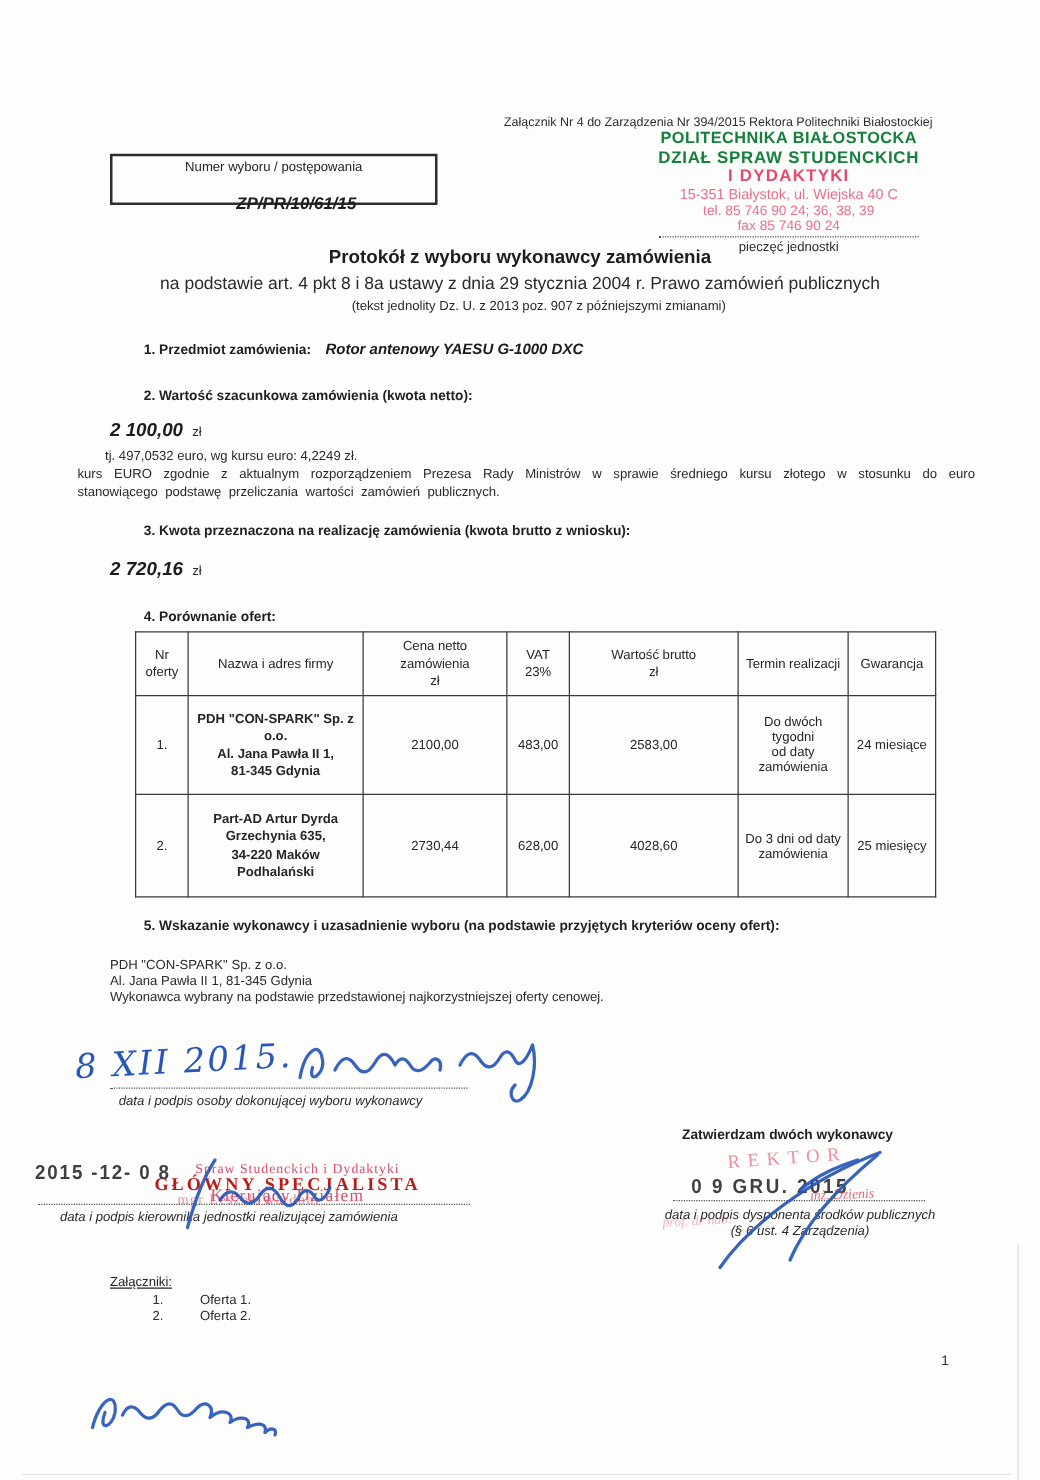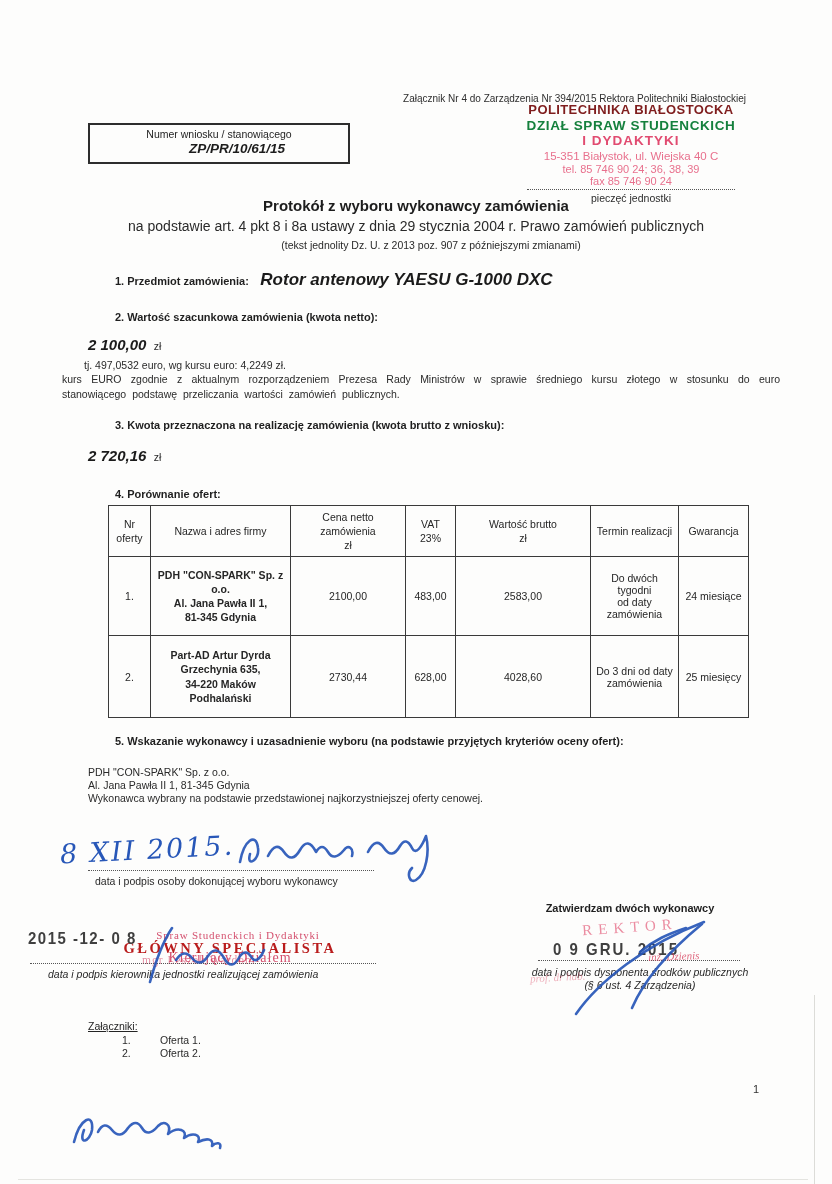--- a/index.html
+++ b/index.html
@@ -8,39 +8,39 @@
     background:#fdfdfc;color:#222;
     font-family:"Liberation Sans",sans-serif;
   }
   .abs{position:absolute;}
   .c{text-align:center;}
   .r{text-align:right;}
   .pre{white-space:pre-line;}
   
   .attachment-note{top:93px;left:0;right:86px;font-size:10px;color:#2e2e2e;}
   .unit-stamp{top:103px;left:505px;width:252px;text-align:center;line-height:1.12;}
-  .unit-stamp .s1{font-size:13px;font-weight:bold;color:#7f1d1d;letter-spacing:.4px;}
+  .unit-stamp .s1{font-size:13px;font-weight:bold;color:#15803d;letter-spacing:.4px;}
   .unit-stamp .s2{font-size:13.5px;font-weight:bold;color:#15803d;letter-spacing:.6px;}
   .unit-stamp .s3{font-size:13.5px;font-weight:bold;color:#e14b70;letter-spacing:1px;}
   .unit-stamp .s4{font-size:11.5px;color:#e8708d;margin-top:2px;}
   .unit-stamp .s5{font-size:11px;color:#e8708d;}
   .unit-stamp .s6{font-size:11px;color:#e8708d;position:relative;z-index:2;}
   .unit-stamp .dotline{width:208px;margin:-4px auto 0;border-bottom:1.6px dotted #555;height:6px;}
   .unit-stamp .caption{font-size:10.5px;color:#2c2c2c;margin-top:3px;}
   .request-box{top:123px;left:88px;width:258px;height:37px;border:2px solid #2d2d2d;text-align:center;background:transparent;}
   .request-box .lbl{font-size:10.5px;margin-top:3px;color:#242424;}
-  .request-box .val{font-size:13.5px;font-weight:bold;font-style:italic;margin-top:1px;color:#1d1d1d;padding-left:36px;}
+  .request-box .val{font-size:13.5px;font-weight:bold;font-style:italic;margin-top:15px;color:#1d1d1d;padding-left:36px;}
   
   .doc-title{top:197px;left:0;width:832px;font-size:15px;font-weight:bold;color:#1d1d1d;}
   .legal1{top:218px;left:0;width:832px;font-size:14px;color:#2a2a2a;}
   .legal2{top:239px;left:0;width:832px;font-size:10.5px;color:#2a2a2a;margin-left:15px;}
   
   .sec-label{font-size:11px;font-weight:bold;color:#1f1f1f;}
   .s1-row{top:270px;left:115px;}
-  .s1-value{font-size:17px;font-weight:bold;font-style:italic;margin-left:7px;color:#1b1b1b;}
+  .s1-value{font-size:12px;font-weight:bold;font-style:italic;margin-left:7px;color:#1b1b1b;}
   .s2-label{top:311px;left:115px;}
   .amount-row .val{font-size:15px;font-weight:bold;font-style:italic;color:#1b1b1b;}
   .amount-row .unit{font-size:10.5px;color:#2a2a2a;margin-left:3px;}
   .s2-amount{top:336px;left:88px;}
   .euro-line{top:359px;left:84px;font-size:10.5px;color:#2a2a2a;}
   .kurs-note{top:372px;left:62px;width:718px;font-size:10.5px;color:#2a2a2a;text-align:justify;line-height:1.4;word-spacing:3px;}
   .s3-label{top:419px;left:115px;}
   .s3-amount{top:447px;left:88px;}
   .s4-label{top:488px;left:115px;}
   
@@ -51,21 +51,21 @@
   .offers .row2 td{height:77px;}
   .offers .firm{font-weight:bold;line-height:1.35;}
   
   .s5-label{top:735px;left:115px;width:650px;}
   .winner1{top:766px;left:88px;font-size:10.5px;color:#2a2a2a;}
   .winner2{top:779px;left:88px;font-size:10.5px;color:#2a2a2a;}
   .winner3{top:792px;left:88px;font-size:10.5px;color:#2a2a2a;}
   
   .hand-date{top:834px;left:60px;font-family:"DejaVu Serif",serif;font-style:italic;font-size:27px;color:#2857b8;transform:rotate(-3deg);letter-spacing:2px;}
   .dotline1{top:870px;left:88px;width:286px;border-bottom:1.6px dotted #555;height:0;}
-  .cap1{top:875px;left:95px;font-size:10.5px;color:#2a2a2a;}
+  .cap1{top:875px;left:95px;font-size:10.5px;font-style:italic;color:#2a2a2a;}
   .gs-line1{top:903px;left:90px;width:280px;text-align:center;font-family:"Liberation Serif",serif;font-weight:bold;font-size:14.5px;letter-spacing:2.5px;color:#b91c1c;margin-top:37px;}
   .gs-line2{top:919px;left:90px;width:280px;text-align:center;font-family:"Liberation Serif",serif;font-size:14px;letter-spacing:1px;color:#d4506e;margin-top:31px;}
   .gs-line3{top:929px;left:98px;width:280px;text-align:center;font-family:"Liberation Serif",serif;font-size:11px;letter-spacing:.8px;color:#d4506e;}
   .date-stamp{font-size:15px;font-weight:bold;color:#3f3f3f;letter-spacing:1.5px;font-family:"Liberation Sans",sans-serif;}
   .ds-left{top:930px;left:28px;transform:scaleY(1.08);}
   .gs-name{top:954px;left:142px;font-family:"Liberation Serif",serif;font-size:11.5px;letter-spacing:1px;color:#ce3156;opacity:.55;}
   .dotline2{top:963px;left:30px;width:346px;border-bottom:1.6px dotted #555;height:0;}
   .cap2{top:968px;left:48px;font-size:10.5px;font-style:italic;color:#2a2a2a;}
   .approve-head{top:902px;left:520px;width:220px;text-align:center;font-size:11px;font-weight:bold;color:#1f1f1f;}
   .rektor-stamp{top:919px;left:520px;width:220px;text-align:center;font-family:"Liberation Serif",serif;font-size:15px;letter-spacing:6px;color:#e87a92;transform:rotate(-4deg);opacity:.85;}
@@ -98,21 +98,21 @@
     <div class="s2">DZIAŁ SPRAW STUDENCKICH</div>
     <div class="s3">I DYDAKTYKI</div>
     <div class="s4">15-351 Białystok, ul. Wiejska 40 C</div>
     <div class="s5">tel. 85 746 90 24;  36,  38, 39</div>
     <div class="s6">fax 85 746 90 24</div>
     <div class="dotline"></div>
     <div class="caption">pieczęć jednostki</div>
   </div>
 
   <div class="abs request-box">
-    <div class="lbl">Numer wniosku / stanowiącego</div>
+    <div class="lbl">Numer wyboru / postępowania</div>
     <div class="val">ZP/PR/10/61/15</div>
   </div>
 
   <div class="abs doc-title c">Protokół z wyboru wykonawcy zamówienia</div>
   <div class="abs legal1 c">na podstawie art. 4 pkt 8 i 8a ustawy z dnia 29 stycznia 2004 r. Prawo zamówień publicznych</div>
   <div class="abs legal2 c">(tekst jednolity Dz. U. z 2013 poz. 907 z późniejszymi zmianami)</div>
 
   <div class="abs s1-row">
     <span class="sec-label">1. Przedmiot zamówienia:</span>
     <span class="s1-value">Rotor antenowy YAESU G-1000 DXC</span>

